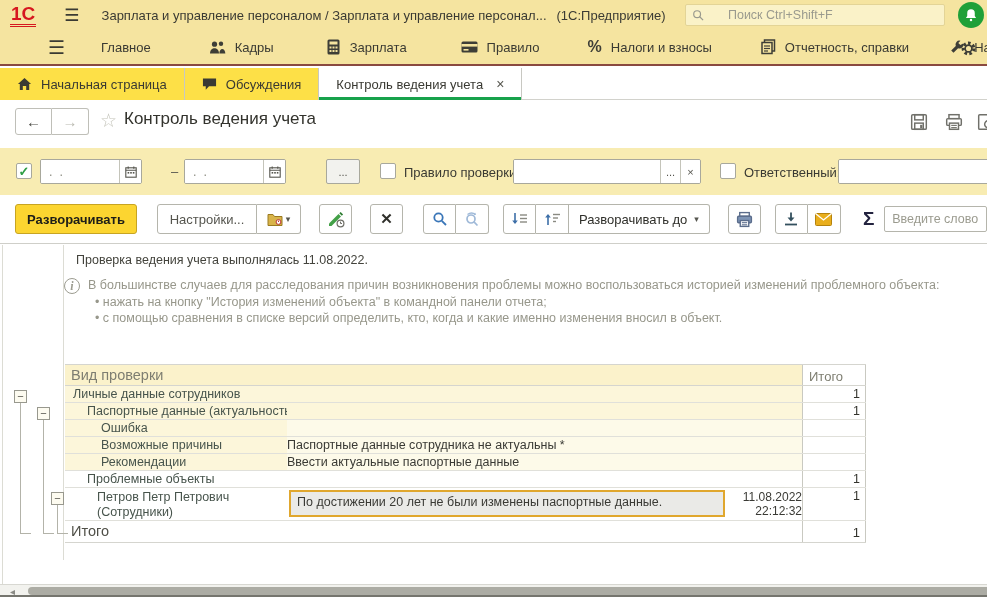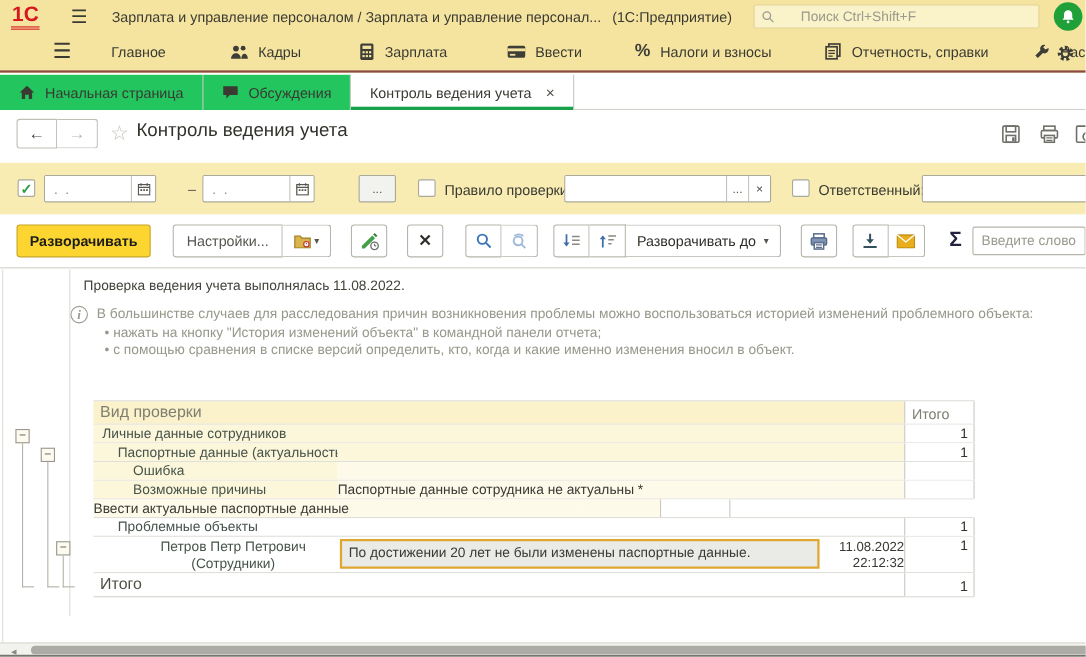--- a/index.html
+++ b/index.html
@@ -33,21 +33,21 @@
   .m-main { margin-left:36px; } .m-hr { margin-left:58px; } .m-salary { margin-left:52px; }
   .m-pay { margin-left:54px; } .m-tax { margin-left:48px; } .m-rep { margin-left:48px; }
   .m-set { margin-left:40px; }
   .pct { font-weight:bold; font-size:16px; color:#3e3e37; }
   .mb-gear { position:absolute; left:960px; top:10px; color:#3e3e37; cursor:pointer; }
 
   
   .tabbar { position:absolute; top:68px; left:0; width:987px; height:32px; background:#fff;
             border-bottom:1px solid #d2d2cc; display:flex; }
   .tab { height:32px; display:flex; align-items:center; gap:9px; padding:0 17px;
-         background:#22c55e; border-right:1px solid #c8c8c2; cursor:pointer; position:relative; }
+         background:#fde047; border-right:1px solid #c8c8c2; cursor:pointer; position:relative; }
   .tab .ticon { color:#3a3a33; }
   .tab.active { background:#fff; }
   .tab.active::after { content:""; position:absolute; left:0; right:0; bottom:0; height:3px; background:#17a24b; }
   .tab-close { margin-left:4px; color:#55554e; font-size:14px; cursor:pointer; }
 
   
   .pagehead { position:absolute; top:100px; left:0; width:987px; height:44px; background:#fff; overflow:hidden; }
   .navgroup { position:absolute; left:15px; top:8px; display:flex; }
   .navbtn { width:37px; height:27px; background:#fff; border:1px solid #bfbfb8; display:flex;
             align-items:center; justify-content:center; font-size:15px; cursor:pointer; }
@@ -115,37 +115,37 @@
                font-weight:bold; font-size:12px; display:flex; align-items:center; justify-content:center; }
   .info-lines { position:absolute; left:88px; top:32px; width:895px; color:#97978b; font-size:12.5px;
                 line-height:16.5px; }
 
   
   .expander { position:absolute; width:13px; height:13px; background:#fdfbf0; border:1px solid #98988e;
               color:#55554e; font-size:11px; line-height:10px; text-align:center; cursor:pointer; }
   .tline { position:absolute; background:#b3b3a9; }
 
   
-  .rtable { position:absolute; left:65px; top:119px; width:801px;margin-left:20px; }
+  .rtable { position:absolute; left:65px; top:119px; width:801px; }
   .trow { display:flex; border-bottom:1px solid #e0e0da; }
   .c1 { width:222px; overflow:hidden; white-space:nowrap; color:#47544c; font-size:12.5px; }
   .c2 { width:440px; overflow:hidden; color:#3a3a35; font-size:12.5px; }
   .c3 { width:75px; overflow:hidden; color:#3a3a35; font-size:12px; }
   .c4 { width:64px; border-left:1px solid #c9c9c1; border-right:1px solid #c9c9c1; background:#fff;
         text-align:right; padding:1px 5px 0 0; color:#33332d; font-size:12.5px; }
   .h17 { height:17px; } .h17 .c1,.h17 .c2,.h17 .c3 { line-height:16px; }
   .thead { height:22px; border-top:1px solid #d5d5cf; border-bottom:1px solid #d5d5cf; }
   .thead .c1 { width:737px; background:#fbf2cb; font-size:14.5px; color:#7e7e71; line-height:21px;
                padding-left:6px; }
   .thead .c4 { font-size:13px; color:#7e7e71; text-align:left; padding-left:6px; line-height:21px; }
   .row-cream .c1,.row-cream .c2,.row-cream .c3 { background:#fcf6da; }
   .row-split .c1 { background:#fcf6da; }
   .row-split .c2,.row-split .c3 { background:#fdfae9; }
   .ind1 { padding-left:8px; } .ind2 { padding-left:22px; } .ind3 { padding-left:36px; }
-  .ind4 { padding-left:32px; white-space:normal; line-height:15px; padding-top:2px;text-align:center; }
+  .ind4 { padding-left:32px; white-space:normal; line-height:15px; padding-top:2px; }
   .row-petrov { height:33px; }
   .row-petrov .c3 { line-height:14px; padding-top:2px;text-align:right; }
   .hl-cell { margin:2px 2px 2px 2px; height:27px; background:#eaeae7; border:2px solid #e0a72e;
              padding:3px 6px 0 6px; line-height:15px; white-space:nowrap; overflow:hidden; }
   .tfoot { height:22px; border-bottom:1px solid #d5d5cf; }
   .tfoot .c1 { width:737px; font-size:14.5px; color:#4f4f47; line-height:21px; padding-left:6px; }
   .tfoot .c4 { font-size:13px; line-height:21px; }
 
   
   .hscroll { position:absolute; top:584px; left:0; width:987px; height:13px; background:#f2f2ee;
@@ -207,21 +207,21 @@
     </svg>
     <span>Зарплата</span>
   </div>
 
   <div class="mitem m-pay">
     <svg class="micon" width="17" height="14" viewBox="0 0 17 14">
       <rect x="0.5" y="1.5" width="16" height="11" rx="1.5" fill="#3e3e37"></rect>
       <rect x="0.5" y="4" width="16" height="2.6" fill="#f5e4a0"></rect>
       <rect x="2.5" y="9" width="5" height="1.6" fill="#f5e4a0"></rect>
     </svg>
-    <span>Ввести</span>
+    <span>Правило</span>
   </div>
 
   <div class="mitem m-tax">
     <span class="pct">%</span>
     <span>Налоги и взносы</span>
   </div>
 
   <div class="mitem m-rep">
     <svg class="micon" width="16" height="16" viewBox="0 0 16 16">
       <rect x="4.5" y="1" width="10" height="11" fill="none" stroke="#3e3e37" stroke-width="1.5"></rect>
@@ -511,20 +511,21 @@
     </div>
 
     <div class="trow h17 row-split">
       <div class="c1 ind3">Возможные причины</div>
       <div class="c2">Паспортные данные сотрудника не актуальны *</div>
       <div class="c3"></div>
       <div class="c4"></div>
     </div>
 
     <div class="trow h17 row-split">
+      <div class="c1 ind3">Рекомендации</div>
       <div class="c2">Ввести актуальные паспортные данные</div>
       <div class="c3"></div>
       <div class="c4"></div>
     </div>
 
 
     <div class="trow h17">
       <div class="c1 ind2">Проблемные объекты</div>
       <div class="c2"></div>
         <div class="c3"></div>

